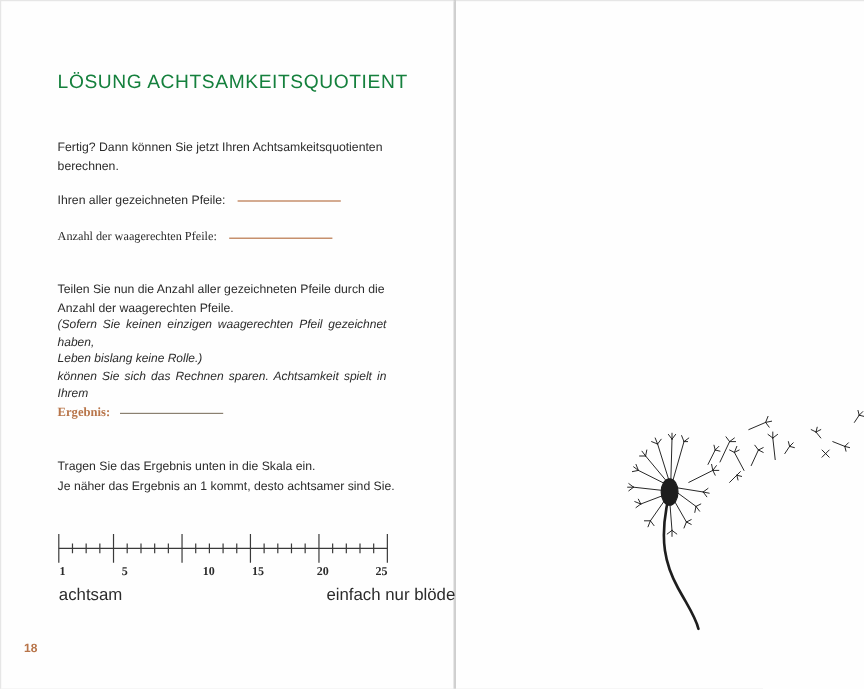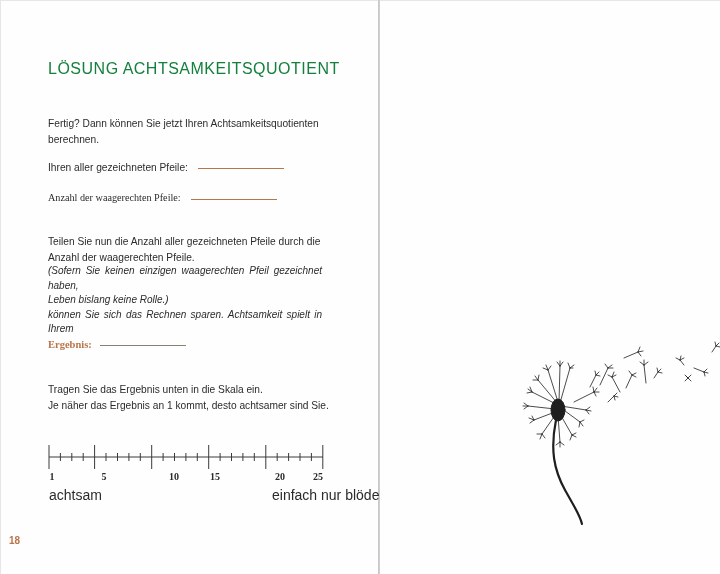--- a/index.html
+++ b/index.html
@@ -31,21 +31,21 @@
   .res-label { color: #b8754a; font-weight: bold; font-family: "Liberation Serif", serif; font-size: 10.5px; }
   .res-blank { display: inline-block; width: 86px; border-bottom: 1px solid #8a8070; vertical-align: middle; margin-left: 8px; }
   .scale { position: absolute; left: 48px; top: 443px; width: 276px; height: 30px; }
   .scale svg { position: absolute; left: 0; top: 0; }
   .tick-label {
     position: absolute; top: 471px; font-family: "Liberation Serif", serif; font-weight: bold;
     font-size: 10px; color: #2b2b2b; transform: translateX(-50%);
   }
   .end-label { position: absolute; top: 487px; font-size: 14px; color: #2b2b2b; text-align: right; }
   .page-num {
-    position: absolute; left: 9px; top: 535px; font-size: 10px; font-weight: bold;
+    position: absolute; left: 20px; top: 535px; font-size: 10px; font-weight: bold;
     color: #b8754a; font-family: "Liberation Sans", sans-serif;
   }
   .dandelion { position: absolute; left: 520px; top: 330px; }
 </style>
 </head>
 <body>
 
 <div class="gutter"></div>
 
 <div class="page" id="page-left"></div>
@@ -117,21 +117,21 @@
       <line x1="263.4" y1="10" x2="263.4" y2="18"></line>
       <line x1="274.8" y1="2" x2="274.8" y2="26"></line>
     </g>
   </svg>
 </div>
 
 <div class="tick-label" style="left:52px;">1</div>
 <div class="tick-label" style="left:104px;">5</div>
 <div class="tick-label" style="left:161px;margin-left:13px;">10</div>
 <div class="tick-label" style="left:215px;">15</div>
-<div class="tick-label" style="left:280px;">20</div>
+<div class="tick-label" style="left:269px;">20</div>
 <div class="tick-label" style="left:318px;">25</div>
 
 <div class="end-label" style="left:49px;">achtsam</div>
 <div class="end-label" style="left:252px;margin-left:20px;">einfach nur blöde</div>
 
 <div class="page-num">18</div>
 
 <div class="dandelion">
   <svg width="200" height="200" viewBox="0 0 200 200">
     <g stroke="#1e1e1e" fill="none" stroke-linecap="round">

